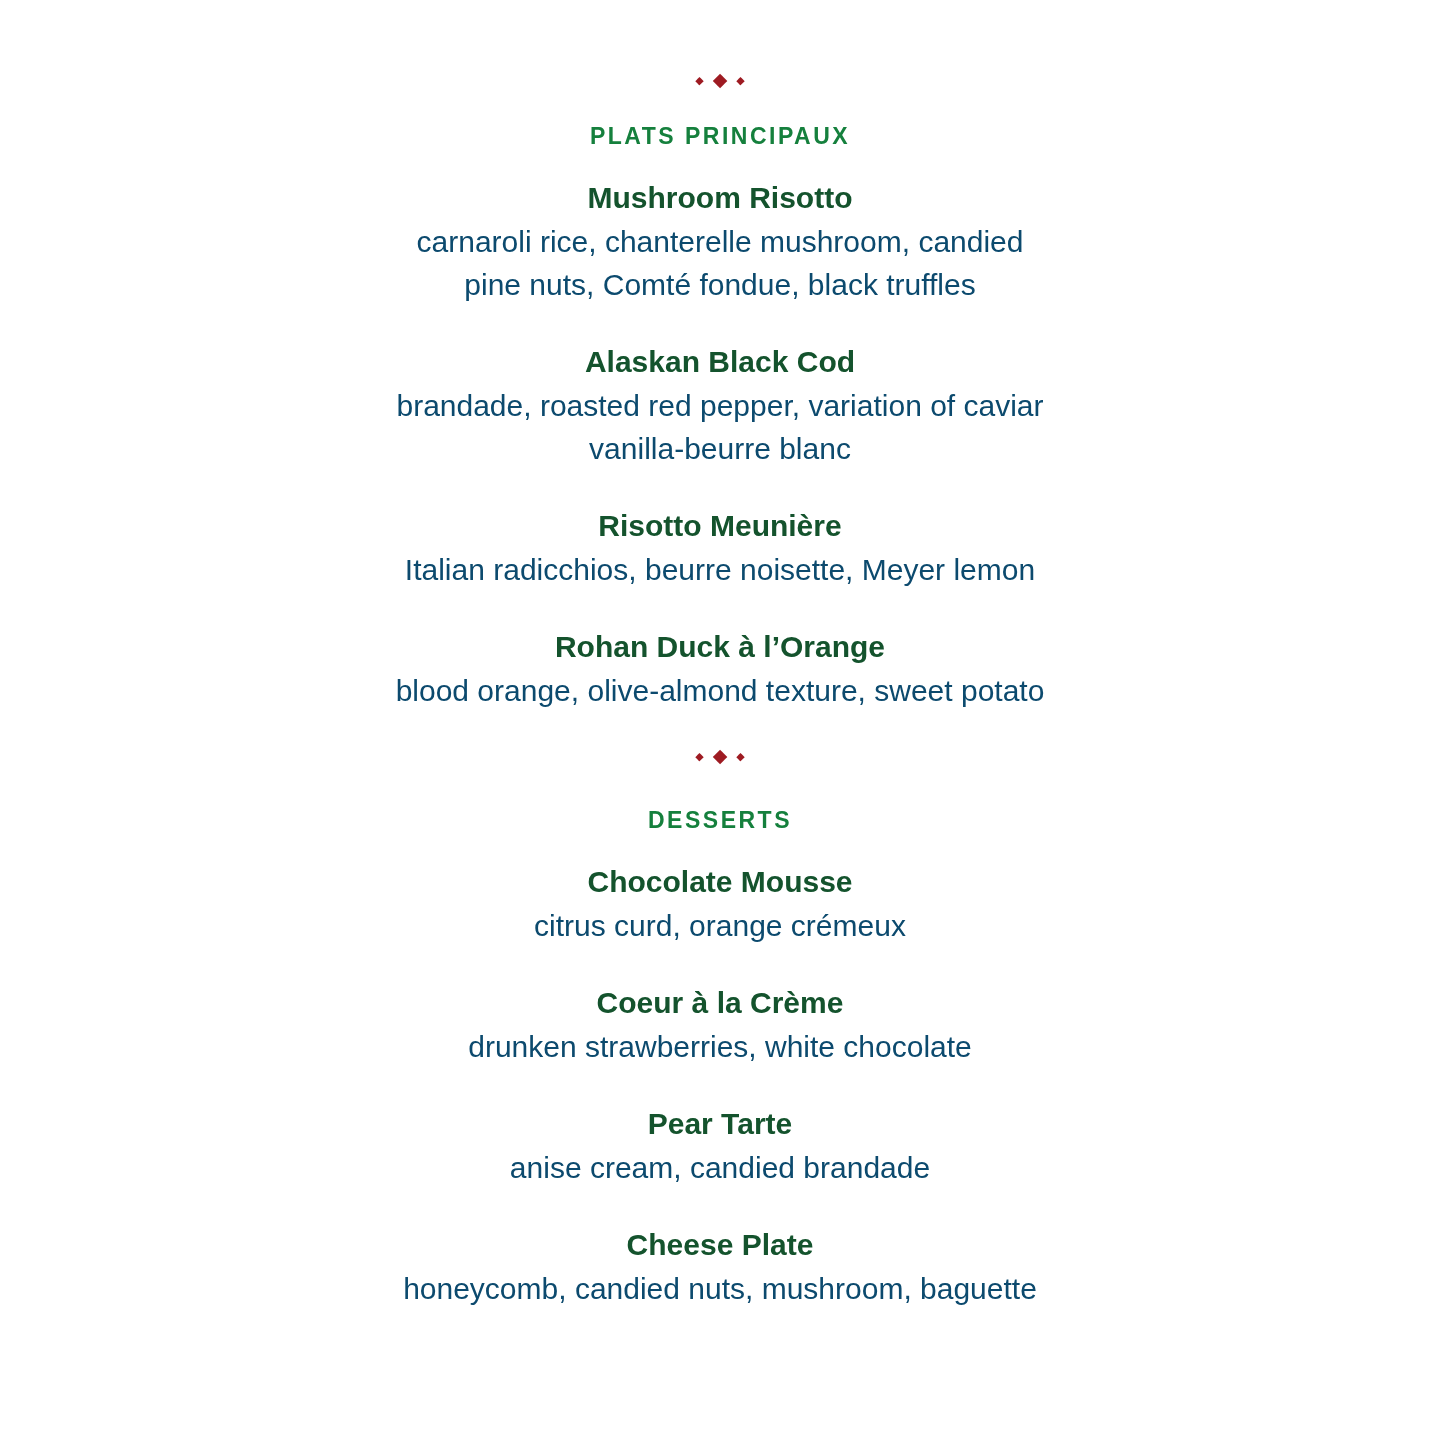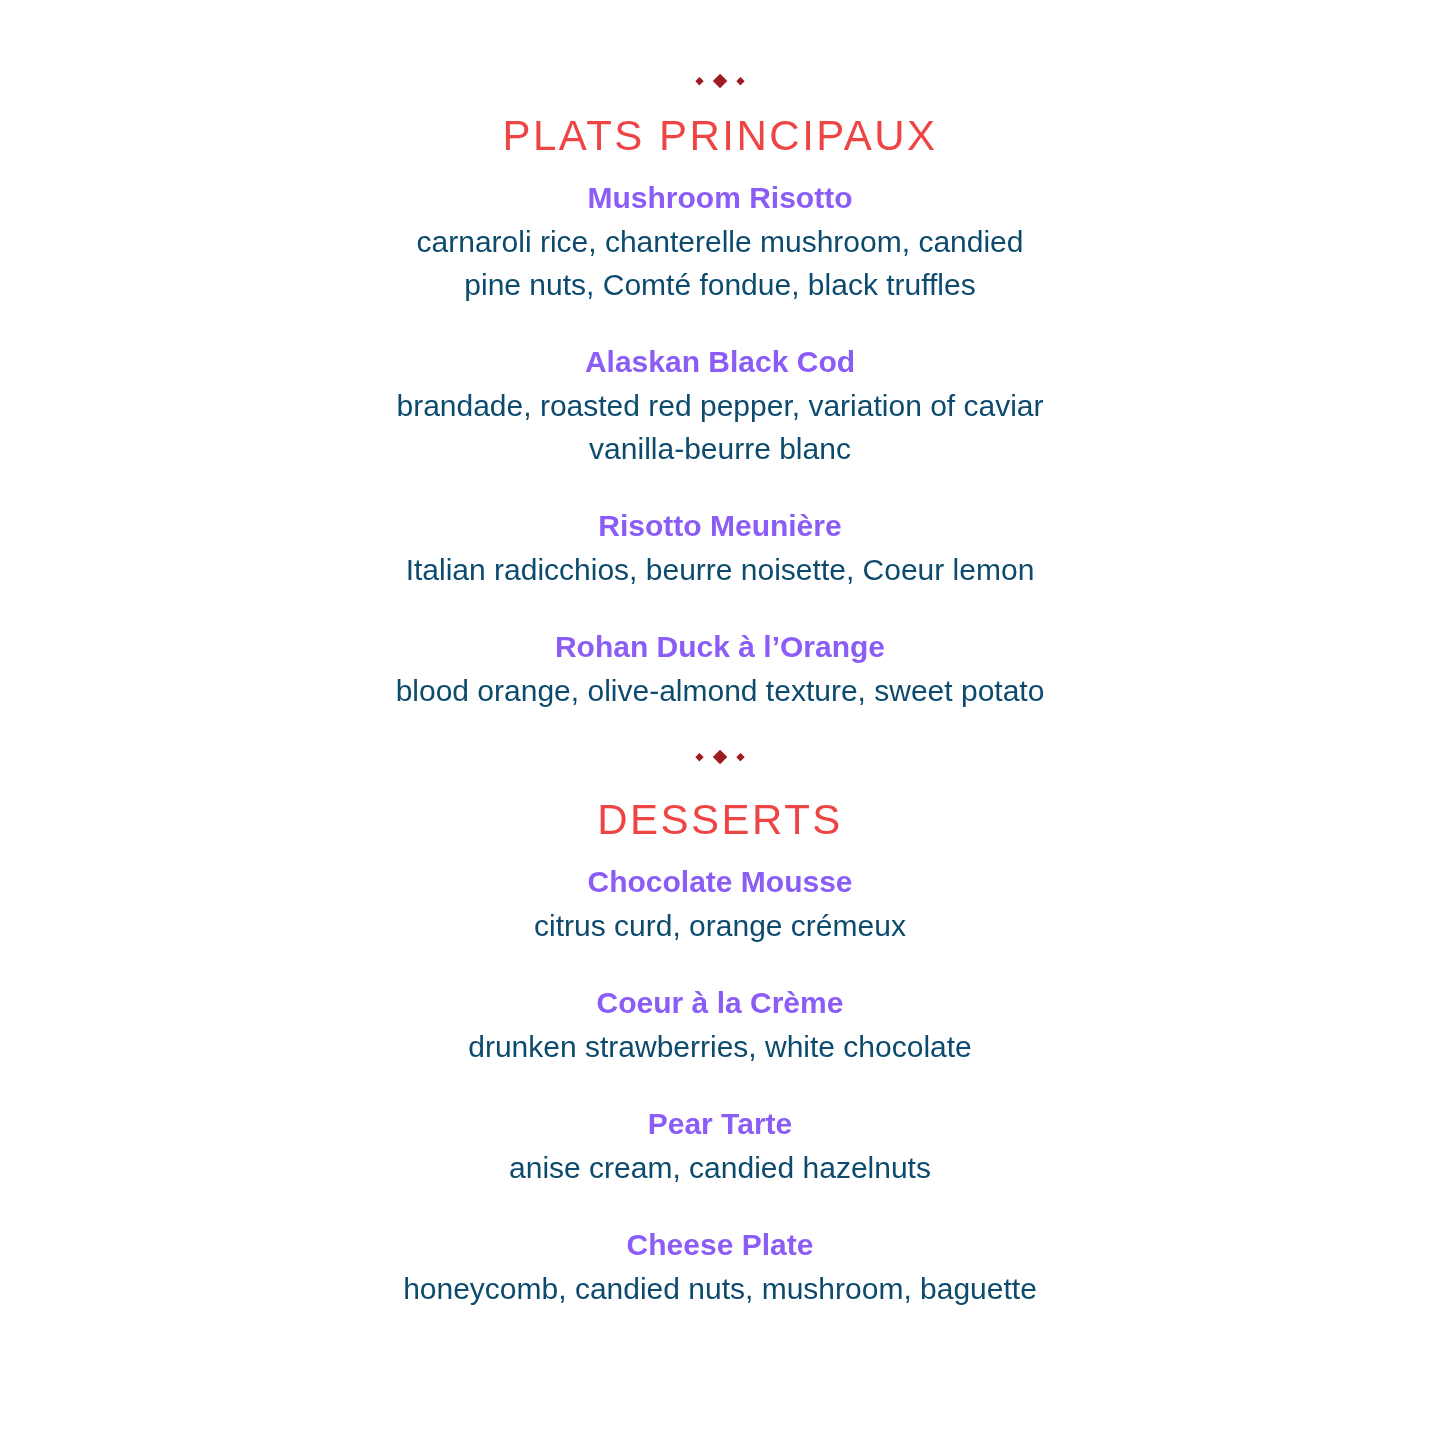--- a/index.html
+++ b/index.html
@@ -29,35 +29,35 @@
     gap: 9px;
     user-select: none;
   }
   .ornament .diamond-small {
     font-size: 11px;
   }
   .ornament .diamond-large {
     font-size: 19px;
   }
   .section-heading {
-    color: #ef4444;
-    font-size: 42px;
-    font-weight: 400;
+    color: #15803d;
+    font-size: 23px;
+    font-weight: 700;
     letter-spacing: 2.5px;
     line-height: 44px;
     margin: 24px 0 0 0;
   }
   .section-items {
     margin-top: 18px;
   }
   .menu-item {
     margin-bottom: 34px;
   }
   .dish-name {
-    color: #8b5cf6;
+    color: #14532d;
     font-size: 30px;
     font-weight: 700;
     line-height: 44px;
   }
   .dish-desc-line {
     color: #0c4a6e;
     font-size: 30px;
     font-weight: 400;
     line-height: 43px;
   }
@@ -90,21 +90,21 @@
       </div>
 
       <div class="menu-item">
         <div class="dish-name">Alaskan Black Cod</div>
         <div class="dish-desc-line">brandade, roasted red pepper, variation of caviar</div>
         <div class="dish-desc-line">vanilla-beurre blanc</div>
       </div>
 
       <div class="menu-item">
         <div class="dish-name">Risotto Meunière</div>
-        <div class="dish-desc-line">Italian radicchios, beurre noisette, Coeur lemon</div>
+        <div class="dish-desc-line">Italian radicchios, beurre noisette, Meyer lemon</div>
       </div>
 
       <div class="menu-item">
         <div class="dish-name">Rohan Duck à l’Orange</div>
         <div class="dish-desc-line">blood orange, olive-almond texture, sweet potato</div>
       </div>
 
 
     </div>
   </div>
@@ -124,21 +124,21 @@
         <div class="dish-desc-line">citrus curd, orange crémeux</div>
       </div>
 
       <div class="menu-item">
         <div class="dish-name">Coeur à la Crème</div>
         <div class="dish-desc-line">drunken strawberries, white chocolate</div>
       </div>
 
       <div class="menu-item">
         <div class="dish-name">Pear Tarte</div>
-        <div class="dish-desc-line">anise cream, candied hazelnuts</div>
+        <div class="dish-desc-line">anise cream, candied brandade</div>
       </div>
 
       <div class="menu-item">
         <div class="dish-name">Cheese Plate</div>
         <div class="dish-desc-line">honeycomb, candied nuts, mushroom, baguette</div>
       </div>
 
     </div>
   </div>
 

